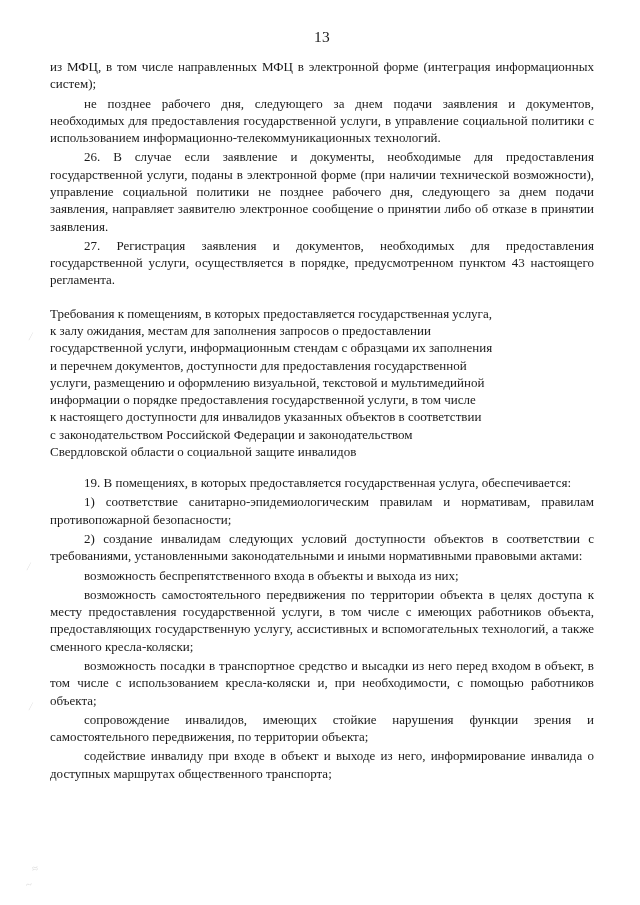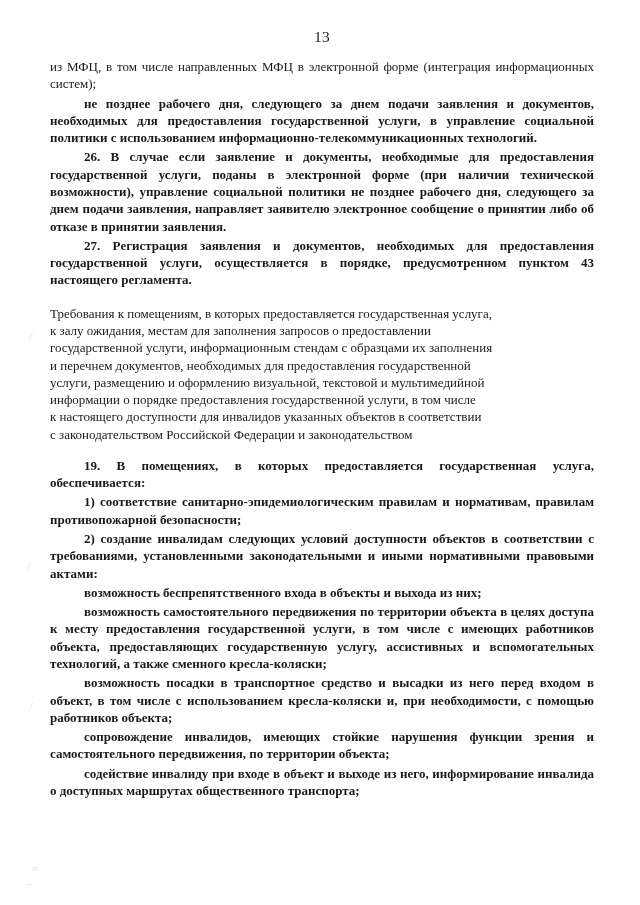--- a/index.html
+++ b/index.html
@@ -33,21 +33,20 @@
   p {
     margin: 0;
     font-size: 13px;
     line-height: 1.33;
     text-align: justify;
     text-justify: inter-word;
     hyphens: none;
   }
   p.indent {
     text-indent: 34px;
-    font-weight: bold;
   }
   p.noindent {
     text-indent: 0;
   }
   .block-center {
     margin: 16px 0 14px 0;
     text-align: center;
     font-size: 14.6px;
     line-height: 1.34;
   }
@@ -84,25 +83,26 @@
 
   <p class="noindent">из МФЦ, в том числе направленных МФЦ в электронной форме (интеграция информационных систем);</p>
   <p class="indent gap-small">не позднее рабочего дня, следующего за днем подачи заявления и документов, необходимых для предоставления государственной услуги, в управление социальной политики с использованием информационно-телекоммуникационных технологий.</p>
   <p class="indent gap-small">26. В случае если заявление и документы, необходимые для предоставления государственной услуги, поданы в электронной форме (при наличии технической возможности), управление социальной политики не позднее рабочего дня, следующего за днем подачи заявления, направляет заявителю электронное сообщение о принятии либо об отказе в принятии заявления.</p>
   <p class="indent gap-small">27. Регистрация заявления и документов, необходимых для предоставления государственной услуги, осуществляется в порядке, предусмотренном пунктом 43 настоящего регламента.</p>
 
   <div class="block-center">
     <p>Требования к помещениям, в которых предоставляется государственная услуга,</p>
     <p>к залу ожидания, местам для заполнения запросов о предоставлении</p>
     <p>государственной услуги, информационным стендам с образцами их заполнения</p>
-    <p>и перечнем документов, необходимых для предоставления государственной</p>
+    <p>и перечнем документов, доступности для предоставления государственной</p>
     <p>услуги, размещению и оформлению визуальной, текстовой и мультимедийной</p>
     <p>информации о порядке предоставления государственной услуги, в том числе</p>
     <p>к настоящего доступности для инвалидов указанных объектов в соответствии</p>
     <p>с законодательством Российской Федерации и законодательством</p>
+    <p>Свердловской области о социальной защите инвалидов</p>
   </div>
 
   <p class="indent">19. В помещениях, в которых предоставляется государственная услуга, обеспечивается:</p>
   <p class="indent gap-small">1) соответствие санитарно-эпидемиологическим правилам и нормативам, правилам противопожарной безопасности;</p>
   <p class="indent gap-small">2) создание инвалидам следующих условий доступности объектов в соответствии с требованиями, установленными законодательными и иными нормативными правовыми актами:</p>
   <p class="indent gap-small">возможность беспрепятственного входа в объекты и выхода из них;</p>
   <p class="indent gap-small">возможность самостоятельного передвижения по территории объекта в целях доступа к месту предоставления государственной услуги, в том числе с имеющих работников объекта, предоставляющих государственную услугу, ассистивных и вспомогательных технологий, а также сменного кресла-коляски;</p>
   <p class="indent gap-small">возможность посадки в транспортное средство и высадки из него перед входом в объект, в том числе с использованием кресла-коляски и, при необходимости, с помощью работников объекта;</p>
   <p class="indent gap-small">сопровождение инвалидов, имеющих стойкие нарушения функции зрения и самостоятельного передвижения, по территории объекта;</p>
   <p class="indent gap-small">содействие инвалиду при входе в объект и выходе из него, информирование инвалида о доступных маршрутах общественного транспорта;</p>

